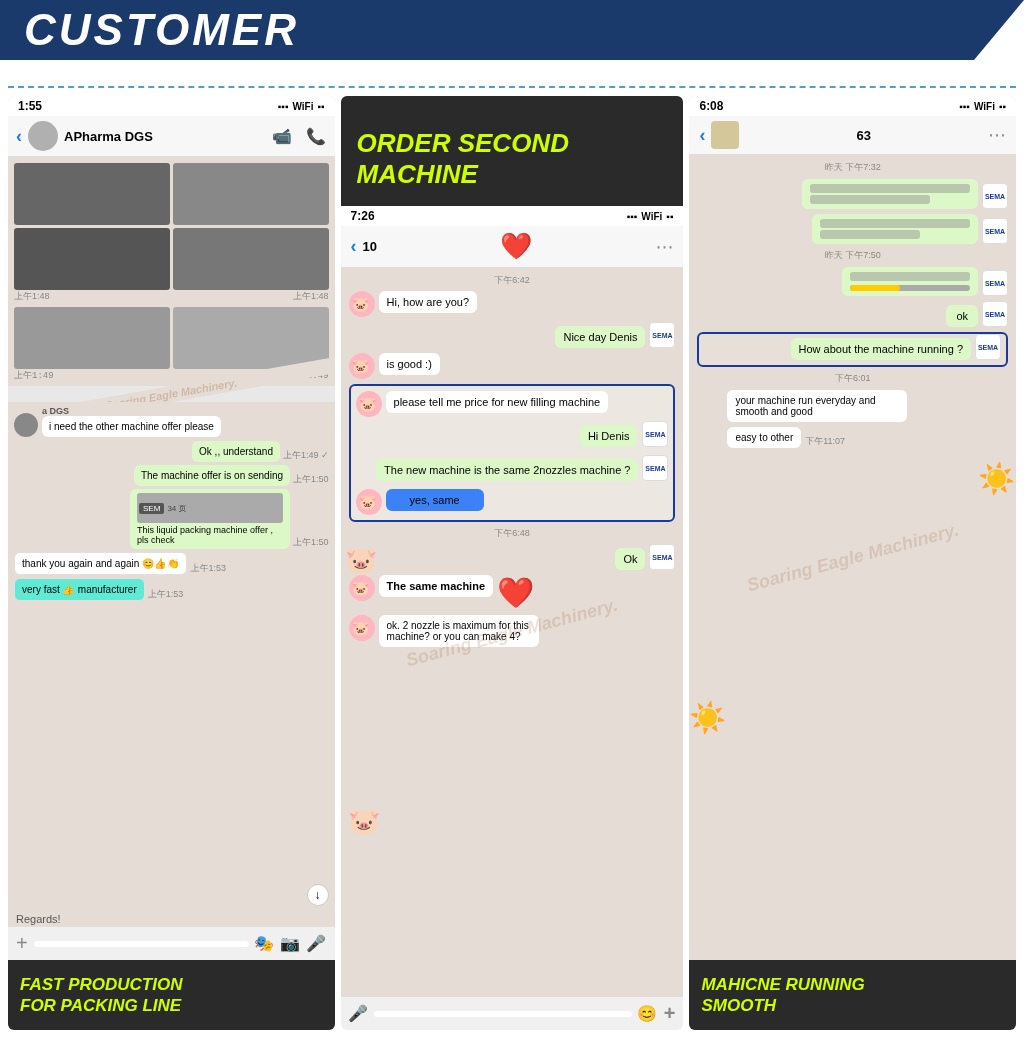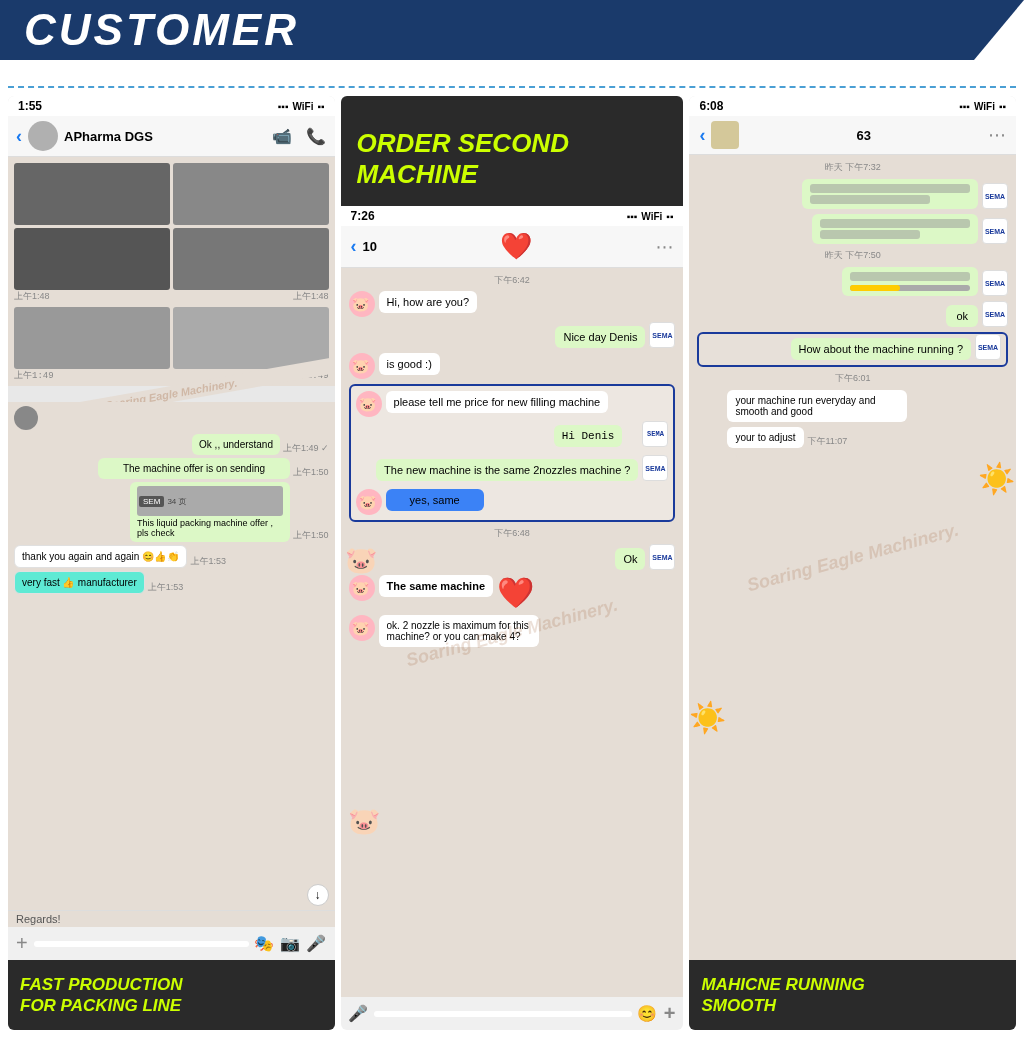--- a/index.html
+++ b/index.html
@@ -64,29 +64,35 @@
     </div>
 
     <div style="background:#e5ddd5; text-align:center; font-size:11px; color:rgba(160,100,60,0.3); font-style:italic; font-weight:bold; transform:rotate(-10deg); padding:2px;">
       Soaring Eagle Machinery.
     </div>
 
     <div style="background:#e5ddd5; flex:1; padding:4px 6px; overflow:hidden; position:relative;">
 
       <div style="display:flex;margin-bottom:4px;align-items:flex-end;">
         <div style="width:24px;height:24px;border-radius:50%;background:#888;flex-shrink:0;margin-right:4px;"></div>
+        <div style="display:flex;flex-direction:column;">
+          <span style="font-size:9px;color:#555;font-weight:bold;">a DGS</span>
+          <div style="background:#fff;padding:5px 7px;border-radius:6px;font-size:10px;max-width:180px;">
+            i need the other machine offer please
+          </div>
+        </div>
       </div>
       <div style="display:flex;justify-content:flex-end;margin-bottom:3px;">
         <div style="background:#dcf8c6;padding:5px 7px;border-radius:6px;font-size:10px;">
           Ok ,, understand
         </div>
         <span style="font-size:9px;color:#888;align-self:flex-end;margin-left:3px;">上午1:49 ✓</span>
       </div>
       <div style="display:flex;justify-content:flex-end;margin-bottom:3px;">
-        <div style="background:#dcf8c6;padding:5px 25px;border-radius:6px;font-size:10px;">
+        <div style="background:#dcf8c6;padding:5px 7px;border-radius:6px;font-size:10px;">
           The machine offer is on sending
         </div>
         <span style="font-size:9px;color:#888;align-self:flex-end;margin-left:3px;">上午1:50</span>
       </div>
 
       <div style="display:flex;justify-content:flex-end;margin-bottom:3px;">
         <div style="background:#dcf8c6;padding:4px 7px;border-radius:6px;font-size:9px;max-width:160px;">
           <div style="background:#aaa;height:30px;border-radius:3px;margin-bottom:2px;display:flex;align-items:center;padding:2px;">
             <span style="background:#555;color:#fff;padding:1px 4px;border-radius:2px;font-size:8px;">SEM</span>
             <span style="font-size:8px;color:#444;margin-left:3px;">34 页</span>
@@ -175,21 +181,21 @@
       <div style="display:flex;margin-bottom:5px;align-items:flex-start;gap:4px;">
         <div style="width:26px;height:26px;border-radius:50%;background:#ffb6c1;display:flex;align-items:center;justify-content:center;font-size:14px;flex-shrink:0;">🐷</div>
         <div style="background:#fff;padding:5px 8px;border-radius:6px;font-size:11px;">is good :)</div>
       </div>
 
       <div style="border:2px solid #1a3a9b;border-radius:6px;margin-bottom:5px;background:rgba(255,255,255,0.3);">
         <div style="display:flex;margin-bottom:4px;padding:5px 5px 0 5px;align-items:flex-start;gap:4px;">
           <div style="width:26px;height:26px;border-radius:50%;background:#ffb6c1;display:flex;align-items:center;justify-content:center;font-size:14px;flex-shrink:0;">🐷</div>
           <div style="background:#fff;padding:5px 8px;border-radius:6px;font-size:11px;">please tell me price for new filling machine</div>
         </div>
-        <div style="display:flex;justify-content:flex-end;padding:0 5px 4px 5px;margin-bottom:4px;align-items:flex-end;gap:20px;font-family:Liberation Mono, monospace;">
+        <div style="display:flex;justify-content:flex-end;padding:0 5px 4px 5px;margin-bottom:4px;align-items:flex-end;gap:5px;">
           <div style="background:#dcf8c6;padding:5px 8px;border-radius:6px;font-size:11px;">Hi Denis</div>
           <div style="width:26px;height:26px;border-radius:4px;background:#fff;border:1px solid #ddd;display:flex;align-items:center;justify-content:center;font-size:7px;font-weight:bold;color:#1a3a9b;flex-shrink:0;">SEMA</div>
         </div>
         <div style="display:flex;justify-content:flex-end;padding:0 5px 4px 5px;margin-bottom:4px;align-items:flex-end;gap:4px;">
           <div style="background:#dcf8c6;padding:5px 8px;border-radius:6px;font-size:11px;">The new machine is the same 2nozzles machine ?</div>
           <div style="width:26px;height:26px;border-radius:4px;background:#fff;border:1px solid #ddd;display:flex;align-items:center;justify-content:center;font-size:7px;font-weight:bold;color:#1a3a9b;flex-shrink:0;">SEMA</div>
         </div>
         <div style="display:flex;padding:0 5px 5px 5px;align-items:flex-start;gap:4px;">
           <div style="width:26px;height:26px;border-radius:50%;background:#ffb6c1;display:flex;align-items:center;justify-content:center;font-size:14px;flex-shrink:0;">🐷</div>
           <div style="background:#3b82f6;padding:5px 24px;border-radius:6px;font-size:11px;">yes, same</div>
@@ -299,21 +305,21 @@
 
       <div style="position:absolute;left:0px;bottom:28%;font-size:30px;">☀️</div>
 
       <div style="display:flex;margin-bottom:5px;align-items:flex-start;gap:4px;margin-left:30px;">
         <div style="background:#fff;padding:5px 8px;border-radius:6px;font-size:10px;max-width:180px;">
           your machine run everyday and smooth and good
         </div>
       </div>
       <div style="display:flex;margin-bottom:5px;align-items:flex-start;gap:4px;margin-left:30px;">
         <div style="background:#fff;padding:5px 8px;border-radius:6px;font-size:10px;max-width:180px;">
-          your to adjust
+          easy to other
         </div>
         <span style="font-size:9px;color:#888;align-self:flex-end;">下午11:07</span>
       </div>
     </div>
 
     <div style="background:#2a2a2a;color:#ccff00;padding:10px 12px;font-size:17px;font-weight:900;font-style:italic;line-height:1.25;min-height:70px;display:flex;align-items:center;">
       <span style="white-space:pre-line;">MAHICNE RUNNING
 SMOOTH</span>
     </div>
   </div>

